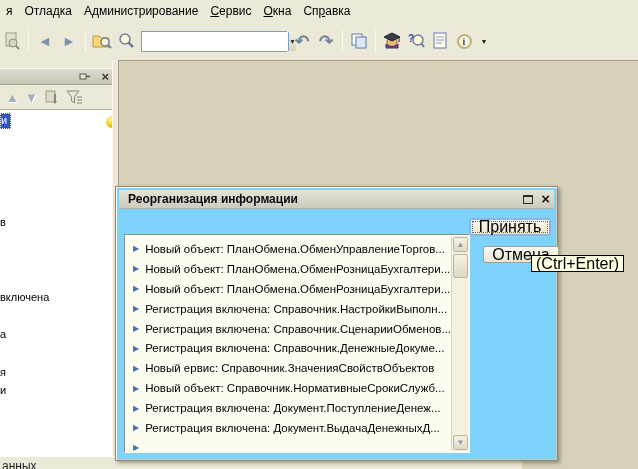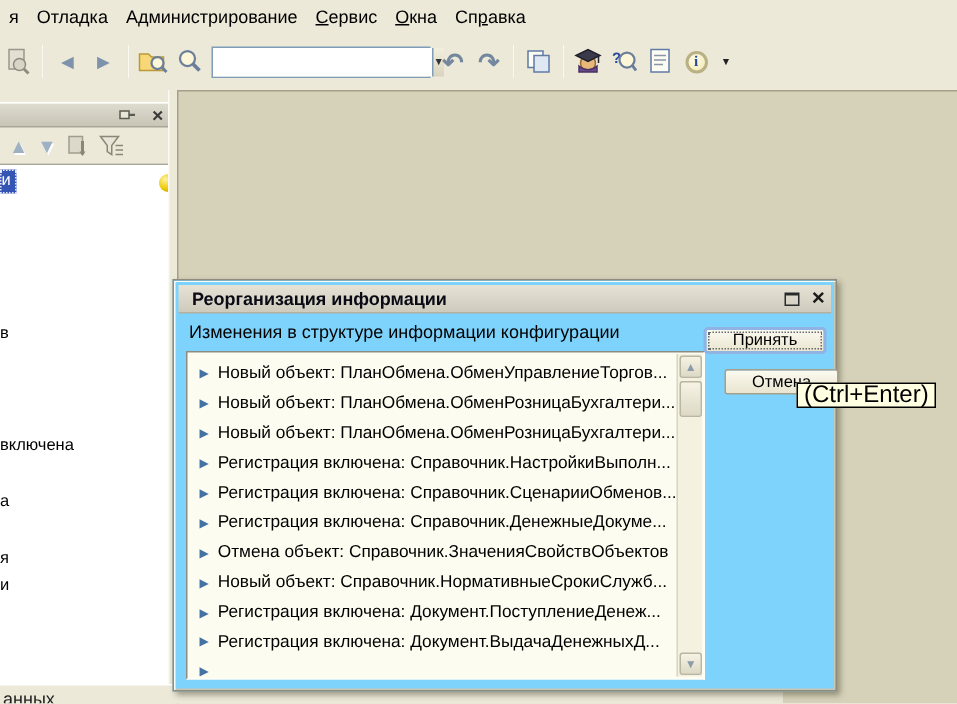--- a/index.html
+++ b/index.html
@@ -84,21 +84,21 @@
              border-left:1px solid #d9d6c4; }
   .sbtn { position:absolute; left:1px; width:15px; height:15px; background:linear-gradient(#f6f3e4,#ddd9c6);
           border:1px solid #b9b6a2; border-radius:2px; display:flex; align-items:center; justify-content:center;
           color:#8d9aa8; font-size:8px; }
   .sbtn.up { top:1px; }
   .sbtn.down { bottom:1px; }
   .sthumb { position:absolute; left:1px; top:18px; width:15px; height:24px;
             background:linear-gradient(#f6f3e4,#ddd9c6); border:1px solid #b9b6a2; border-radius:2px; }
 
   .btn { position:absolute; display:flex; align-items:center; justify-content:center;
-         font-size:11px; color:#000; background:linear-gradient(#fcfaf0,#e9e5d0); cursor:default; }
+         font-size:16px; color:#000; background:linear-gradient(#fcfaf0,#e9e5d0); cursor:default; }
   .btn-accept { left:353px; top:31px; width:82px; height:18px;
                 border:2px solid #8fb4e4; border-radius:3px;
                 outline:1px dotted #6a6a6a; outline-offset:-4px; }
   .btn-cancel { left:367px; top:59px; width:76px; height:17px;
                 border:1px solid #a3a08c; border-radius:2px; }
 
   .tooltip { position:absolute; left:531px; top:255px; height:17px; padding:1px 4px;
              background:#ffffe1; border:1px solid #000; font-size:16px; color:#000;
              display:flex; align-items:center; z-index:50; white-space:nowrap; }
 
@@ -244,21 +244,20 @@
   </div>
 
   <div class="dialog">
     <div class="dlg-title">
       <span class="txt">Реорганизация информации</span>
       <div class="dlg-btns">
         <span class="maxbox"></span>
         <span class="closex">×</span>
       </div>
     </div>
-    <div class="dlg-label">Изменения в структуре информации конфигурации</div>
 
     <div class="listbox">
       <div class="rows">
         <div class="lrow">
             <span class="marker">▶</span>
             <span class="ltext">Новый объект: ПланОбмена.ОбменУправлениеТоргов...</span>
           </div>
         <div class="lrow">
             <span class="marker">▶</span>
             <span class="ltext">Новый объект: ПланОбмена.ОбменРозницаБухгалтери...</span>
@@ -274,21 +273,21 @@
         <div class="lrow">
             <span class="marker">▶</span>
             <span class="ltext">Регистрация включена: Справочник.СценарииОбменов...</span>
           </div>
         <div class="lrow">
             <span class="marker">▶</span>
             <span class="ltext">Регистрация включена: Справочник.ДенежныеДокуме...</span>
           </div>
         <div class="lrow">
             <span class="marker">▶</span>
-            <span class="ltext">Отмена объект: Справочник.ЗначенияСвойствОбъектов</span>
+            <span class="ltext">Новый ервис: Справочник.ЗначенияСвойствОбъектов</span>
           </div>
         <div class="lrow">
             <span class="marker">▶</span>
             <span class="ltext">Новый объект: Справочник.НормативныеСрокиСлужб...</span>
           </div>
         <div class="lrow">
             <span class="marker">▶</span>
             <span class="ltext">Регистрация включена: Документ.ПоступлениеДенеж...</span>
           </div>
         <div class="lrow">

